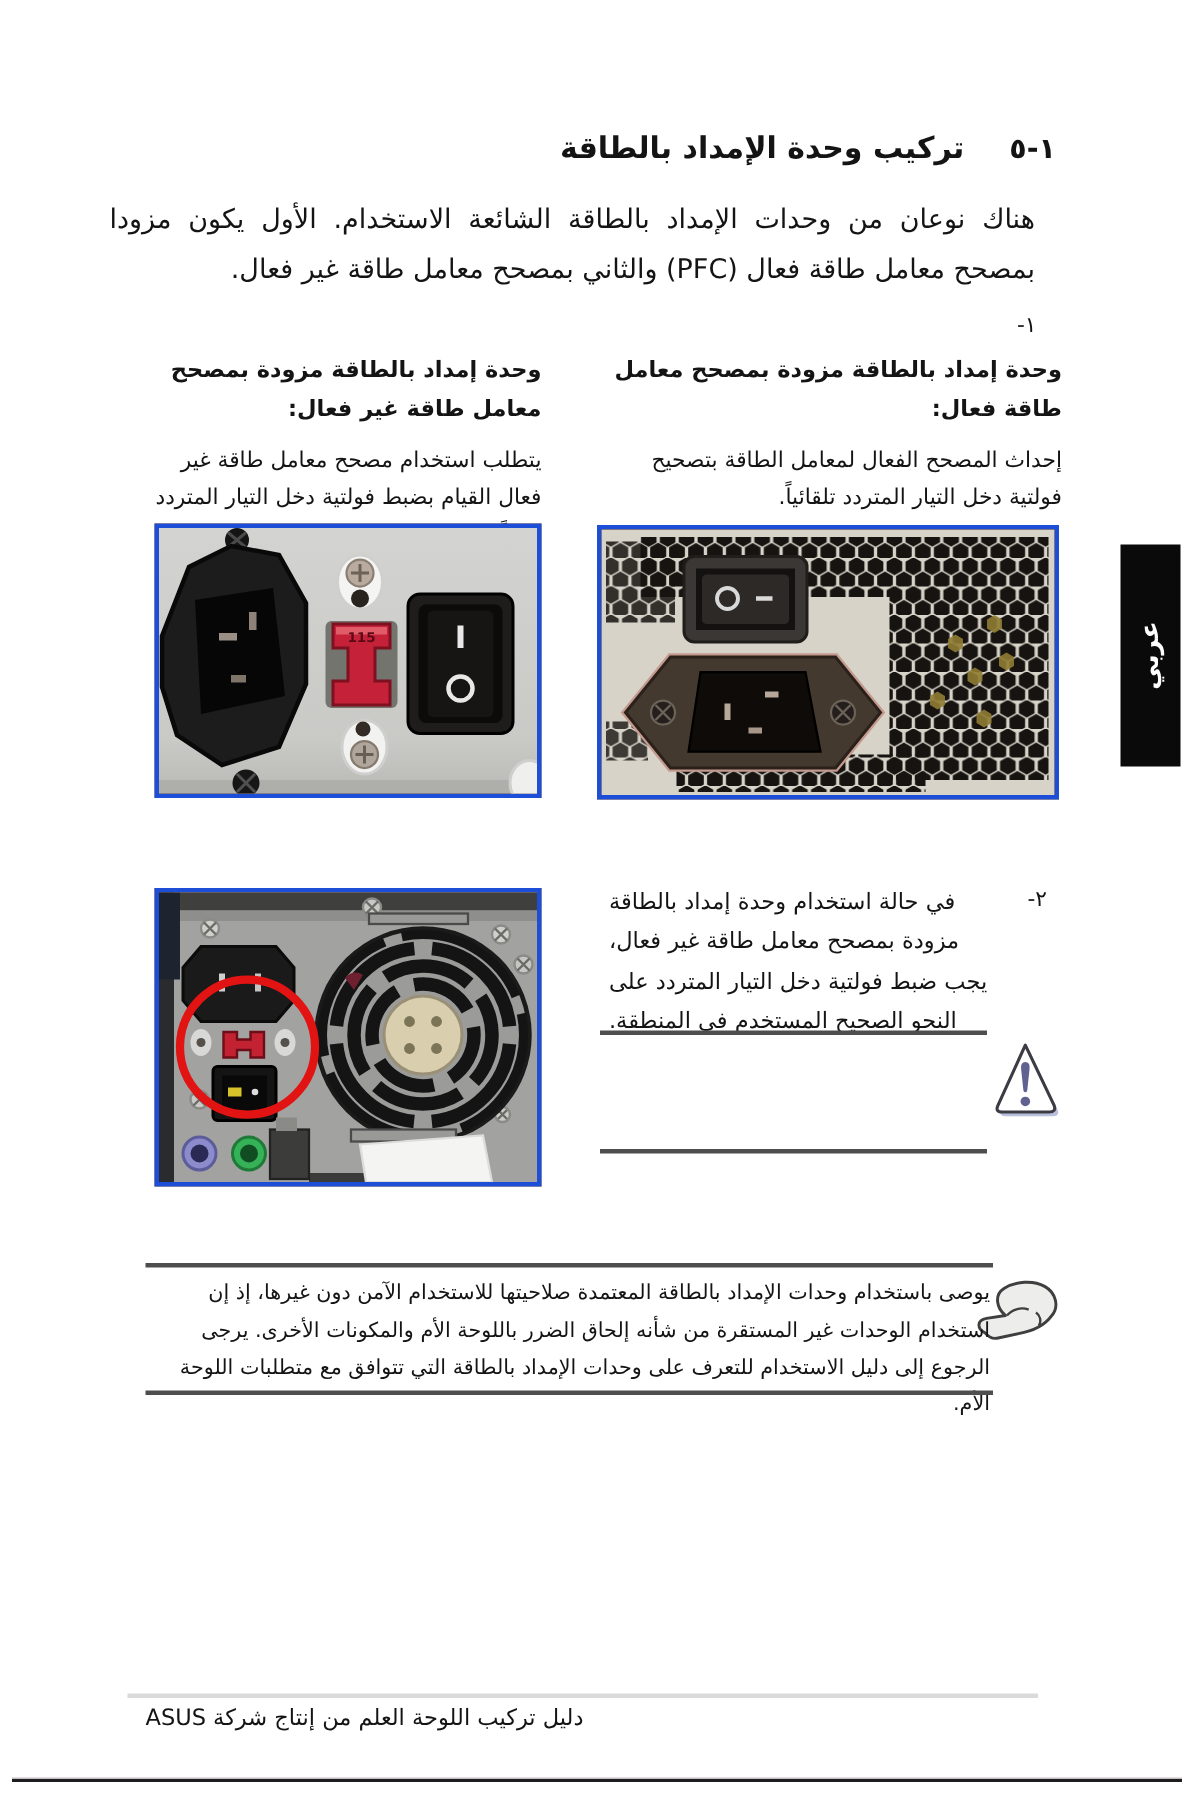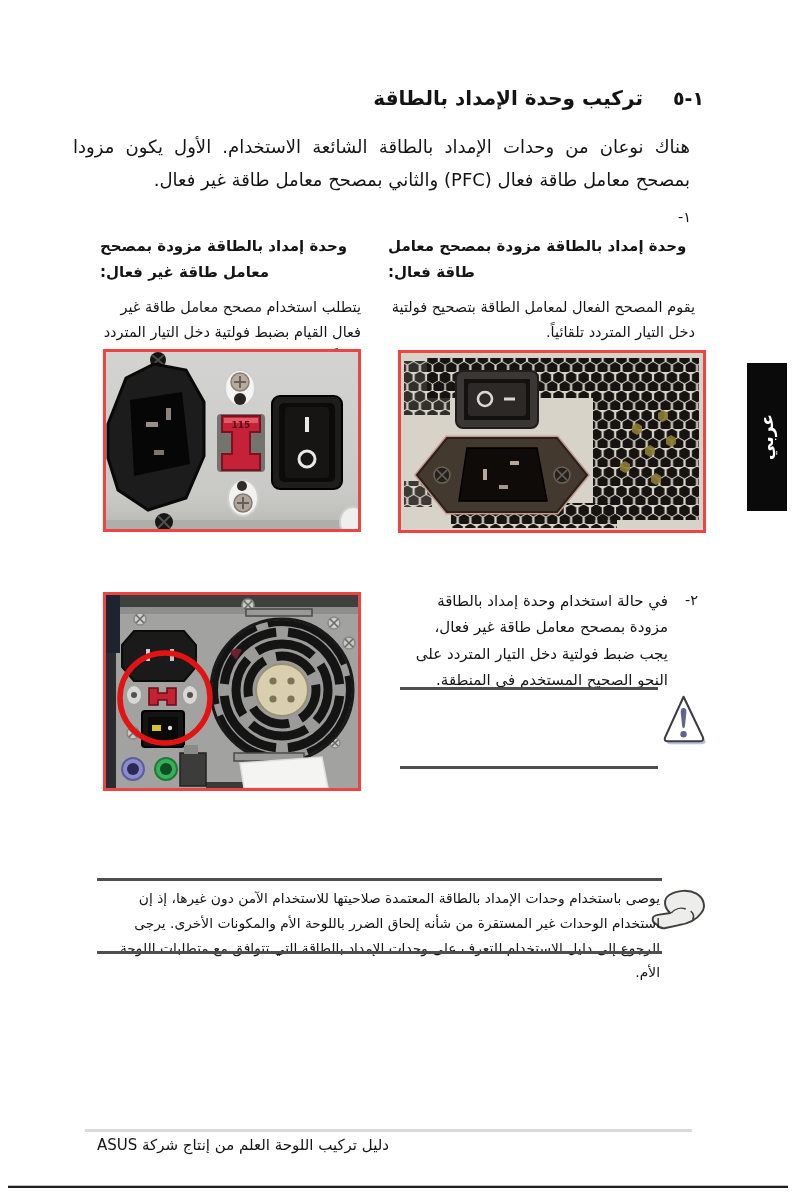--- a/index.html
+++ b/index.html
@@ -12,41 +12,41 @@
   .heading{position:absolute;top:86px;right:91px;display:flex;align-items:baseline;gap:30px;font-weight:bold;}
   .heading .num{font-size:19px;letter-spacing:1px;}
   .heading .ttl{font-size:20px;}
   
   .intro{position:absolute;top:131px;right:105px;width:617px;font-size:18px;line-height:1.82;text-align:justify;}
   
   .step{position:absolute;display:flex;gap:17px;font-size:15px;line-height:1.75;}
   .step .snum{flex:0 0 auto;font-size:14.5px;}
   .step1{top:205px;right:104px;}
   .step2{top:588px;left:398px;width:300px;}
-  .step2 .stext{width:262px;text-align:right;}
+  .step2 .stext{width:262px;text-align:left;}
   
   .col{position:absolute;top:234px;}
-  .col-active{left:388px;width:307px;}
+  .col-active{left:401px;width:307px;}
   .col-passive{left:100px;width:261px;}
-  .col h3{margin:0;font-size:15px;font-weight:bold;line-height:1.72;text-align:left;}
+  .col h3{margin:0;font-size:15px;font-weight:bold;line-height:1.72;text-align:right;}
   .col p{margin:9px 0 0 0;font-size:14.5px;line-height:1.78;text-align:right;}
   
-  .photo{position:absolute;border:3px solid #ef4444;box-sizing:border-box;background:#a16207;}
+  .photo{position:absolute;border:3px solid #1d4ed8;box-sizing:border-box;background:#a16207;}
   .photo svg{display:block;width:100%;height:100%;}
   .photo-active{left:398px;top:350px;width:308px;height:183px;}
   .photo-passive{left:103px;top:349px;width:258px;height:183px;}
   .photo-rear{left:103px;top:592px;width:258px;height:199px;}
   
   .warning{position:absolute;left:400px;top:687px;width:308px;height:82px;}
   .warning .rule{position:absolute;left:0;width:258px;height:3px;background:#4e4e4e;}
   .warning .rule.t{top:0;} .warning .rule.b{bottom:0;}
   .warning .wicon{position:absolute;right:0;top:5px;width:47px;height:58px;}
   .warning .wtext{position:absolute;top:10px;right:52px;width:206px;font-size:14px;line-height:1.82;text-align:right;}
   
-  .note{position:absolute;left:97px;top:842px;width:613px;height:76px;margin-top:36px;}
+  .note{position:absolute;left:97px;top:842px;width:613px;height:88px;}
   .note .rule{position:absolute;left:0;width:565px;height:3px;background:#4e4e4e;}
   .note .rule.t{top:0;} .note .rule.b{bottom:0;}
   .note .hicon{position:absolute;right:0;top:3px;width:62px;height:54px;}
   .note .ntext{position:absolute;top:8px;right:50px;width:562px;font-size:13.8px;line-height:1.8;text-align:right;}
   
   .footer-rule{position:absolute;left:85px;top:1129px;width:607px;height:3px;background:#dadada;}
   .footer-text{position:absolute;left:97px;top:1136px;font-size:15px;direction:rtl;}
   .bottom-edge{position:absolute;left:8px;top:1186px;width:780px;height:2px;background:#1e1e1e;box-shadow:0 -1px 0 rgba(90,70,90,.35);}
   
   .lang-tab{position:absolute;left:747px;top:363px;width:40px;height:148px;background:#0a0a0a;display:flex;align-items:center;justify-content:center;}
@@ -63,21 +63,21 @@
   </div>
 
   <div class="intro">هناك نوعان من وحدات الإمداد بالطاقة الشائعة الاستخدام. الأول يكون مزودا بمصحح معامل طاقة فعال (PFC) والثاني بمصحح معامل طاقة غير فعال.</div>
 
   <div class="step step1">
     <span class="snum">١-</span>
   </div>
 
   <div class="col col-active">
     <h3>وحدة إمداد بالطاقة مزودة بمصحح معامل طاقة فعال:</h3>
-    <p>يقوم المصحح الفعال لمعامل الطاقة بتصحيح فولتية دخل التيار المتردد تلقائياً.</p>
+    <p>إحداث المصحح الفعال لمعامل الطاقة بتصحيح فولتية دخل التيار المتردد تلقائياً.</p>
   </div>
 
   <div class="col col-passive">
     <h3>وحدة إمداد بالطاقة مزودة بمصحح معامل طاقة غير فعال:</h3>
     <p>يتطلب استخدام مصحح معامل طاقة غير فعال القيام بضبط فولتية دخل التيار المتردد يدوياً.</p>
   </div>
 
   <div class="photo photo-active">
     <svg viewBox="0 0 302 177" preserveAspectRatio="none">
       <defs>

